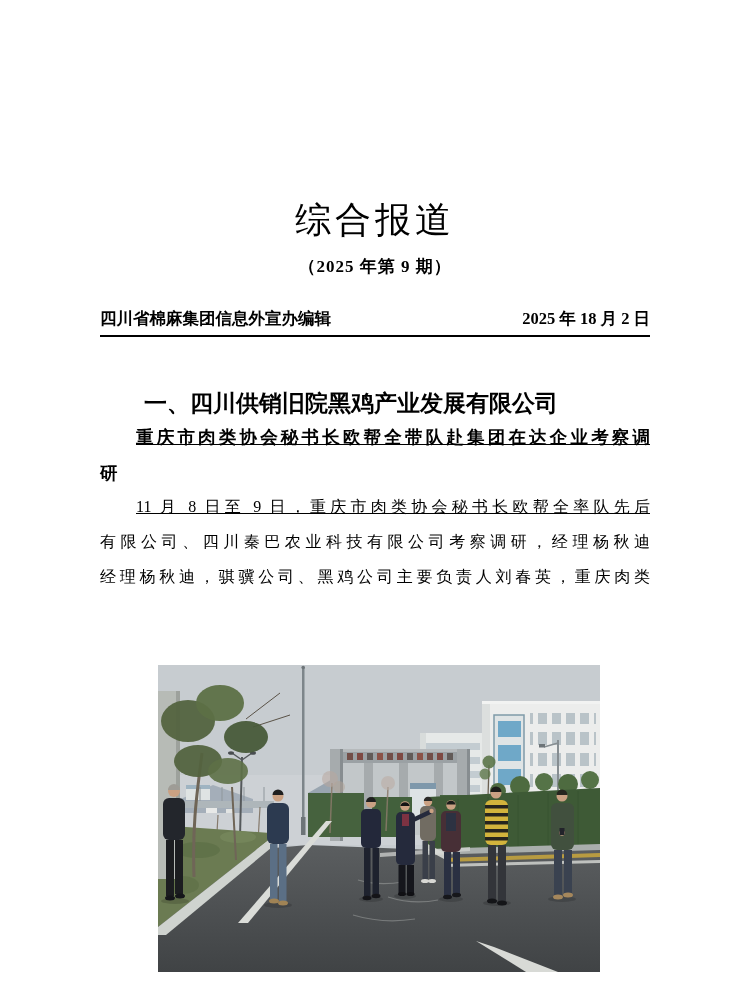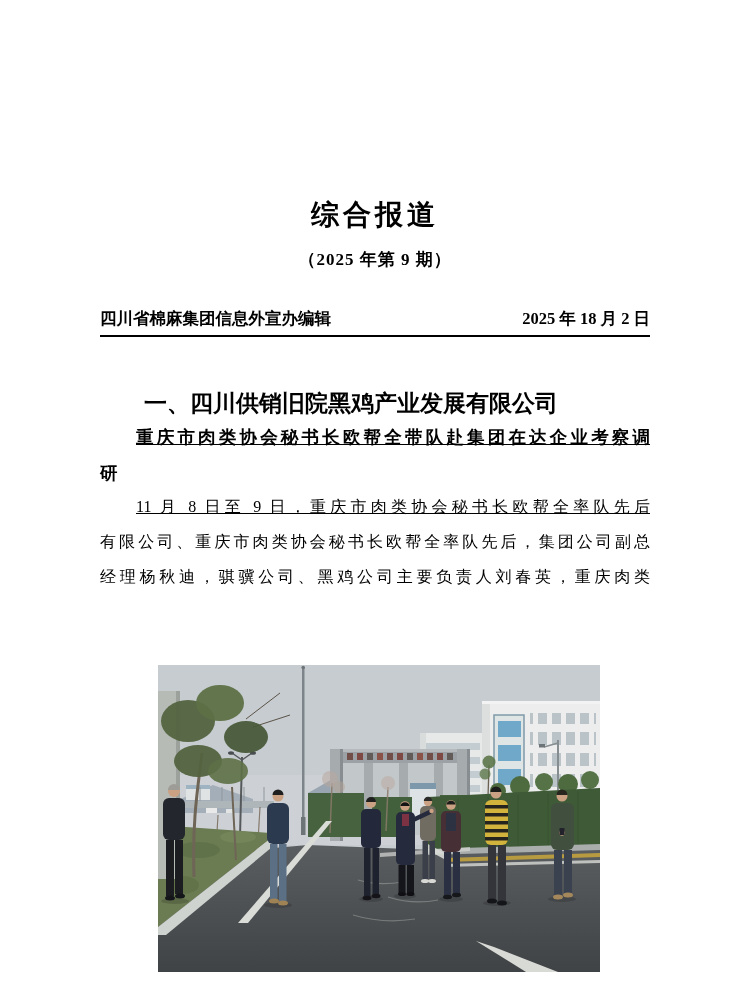--- a/index.html
+++ b/index.html
@@ -4,24 +4,24 @@
 <style>
   html,body{margin:0;padding:0;background:#888;}
   .page{
     position:relative;width:750px;height:984px;background:#ffffff;
     margin:0 auto;overflow:hidden;color:#000;
     font-family:"Liberation Serif","DejaVu Serif",serif;
   }
   .content{position:absolute;left:100px;width:550px;top:0;}
   .masthead-title{
     position:absolute;top:196px;width:100%;text-align:center;
-    font-size:28px;font-weight:bold;letter-spacing:4px;
+    font-size:36px;font-weight:normal;letter-spacing:4px;
   }
   .issue-line{
-    position:absolute;top:248px;width:100%;text-align:center;
+    position:absolute;top:255px;width:100%;text-align:center;
     font-size:17px;font-weight:bold;letter-spacing:1px;
   }
   .editor-row{
     position:absolute;top:308px;width:100%;
     display:flex;justify-content:space-between;align-items:flex-end;
     font-size:16.5px;font-weight:bold;
     border-bottom:2.5px solid #000;padding-bottom:5px;
   }
   .section-heading{
     position:absolute;top:388px;width:100%;
@@ -61,21 +61,21 @@
 
     <div class="section-heading">一、四川供销旧院黑鸡产业发展有限公司</div>
 
     <div class="subheading">
       <div class="jline indent">重庆市肉类协会秘书长欧帮全带队赴集团在达企业考察调</div>
       <div>研</div>
     </div>
 
     <div class="bodytext">
       <div class="jline indent">11 月 8 日至 9 日，重庆市肉类协会秘书长欧帮全率队先后</div>
-      <div class="jline">有限公司、重庆市肉类协会秘书长欧帮全率队先后，集团公司副总</div>
+      <div class="jline">有限公司、四川秦巴农业科技有限公司考察调研，经理杨秋迪</div>
       <div class="jline">经理杨秋迪，骐骥公司、黑鸡公司主要负责人刘春英，重庆肉类</div>
     </div>
   </div>
 
   <div class="photo-frame">
     <svg width="442" height="307" viewBox="0 0 442 307" xmlns="http://www.w3.org/2000/svg">
       <defs>
         <linearGradient id="roadGrad" x1="0" y1="0" x2="0" y2="1">
           <stop offset="0" stop-color="#5b5e60"></stop>
           <stop offset="1" stop-color="#404345"></stop>

